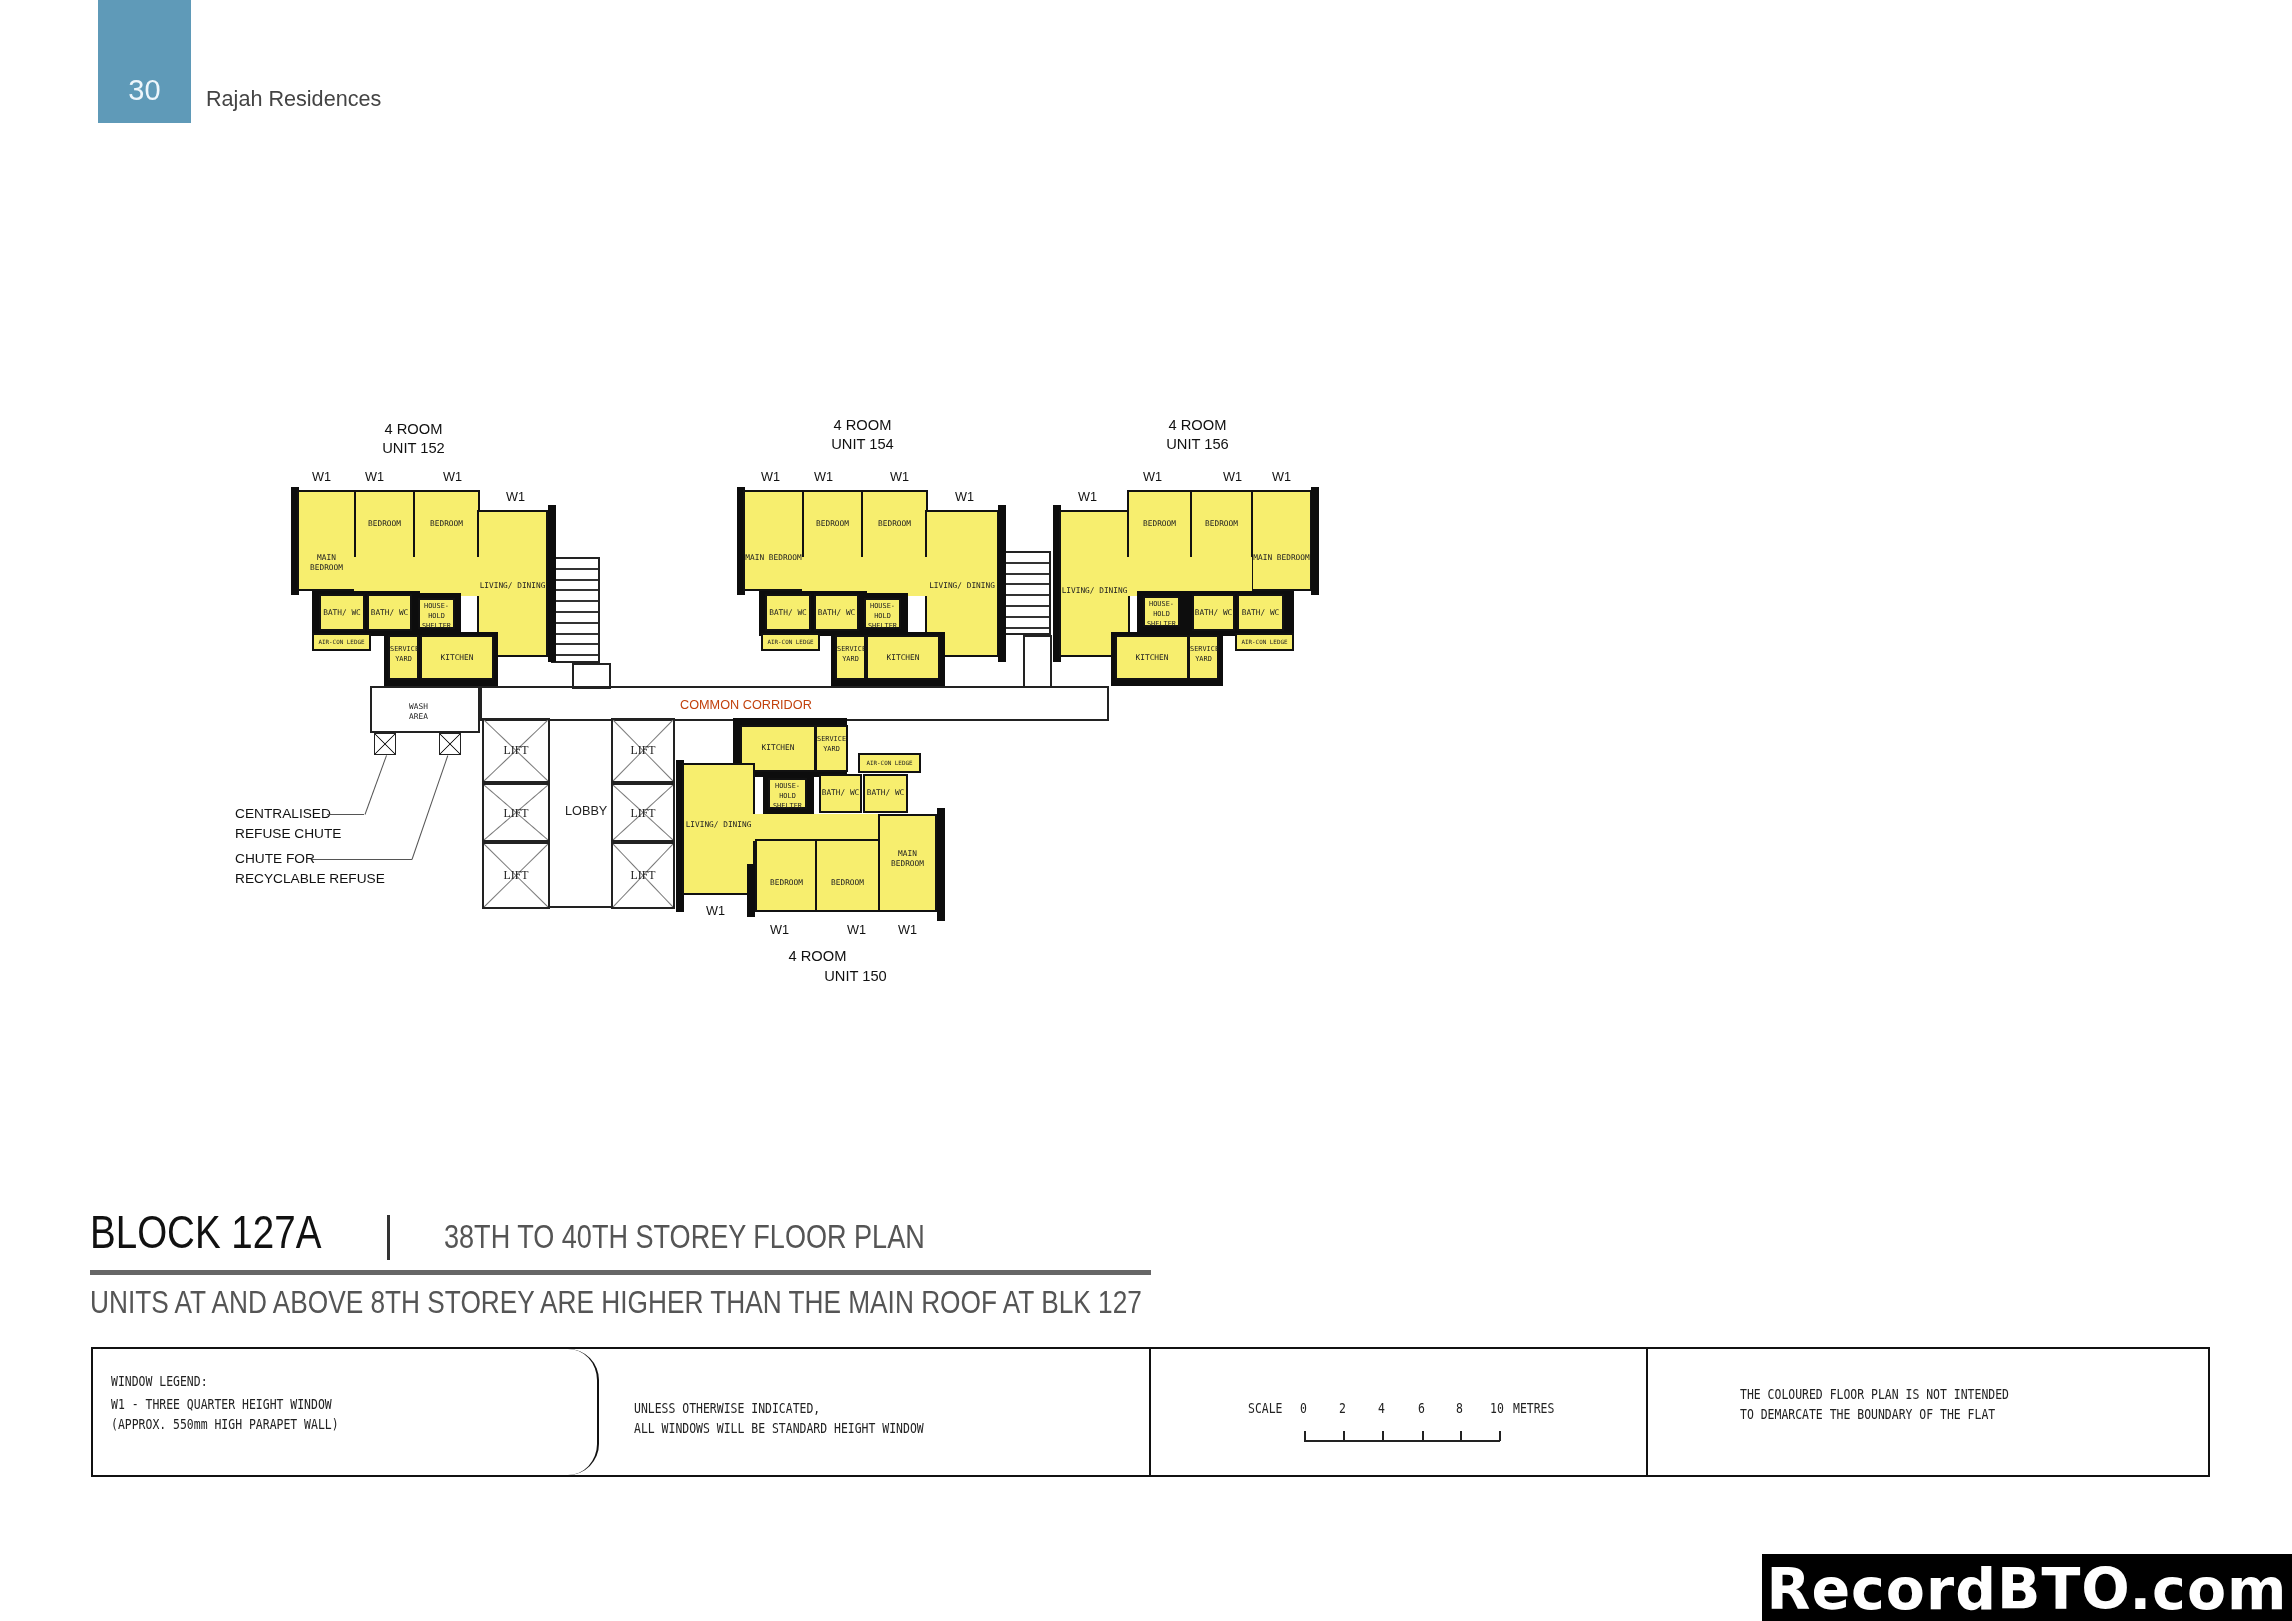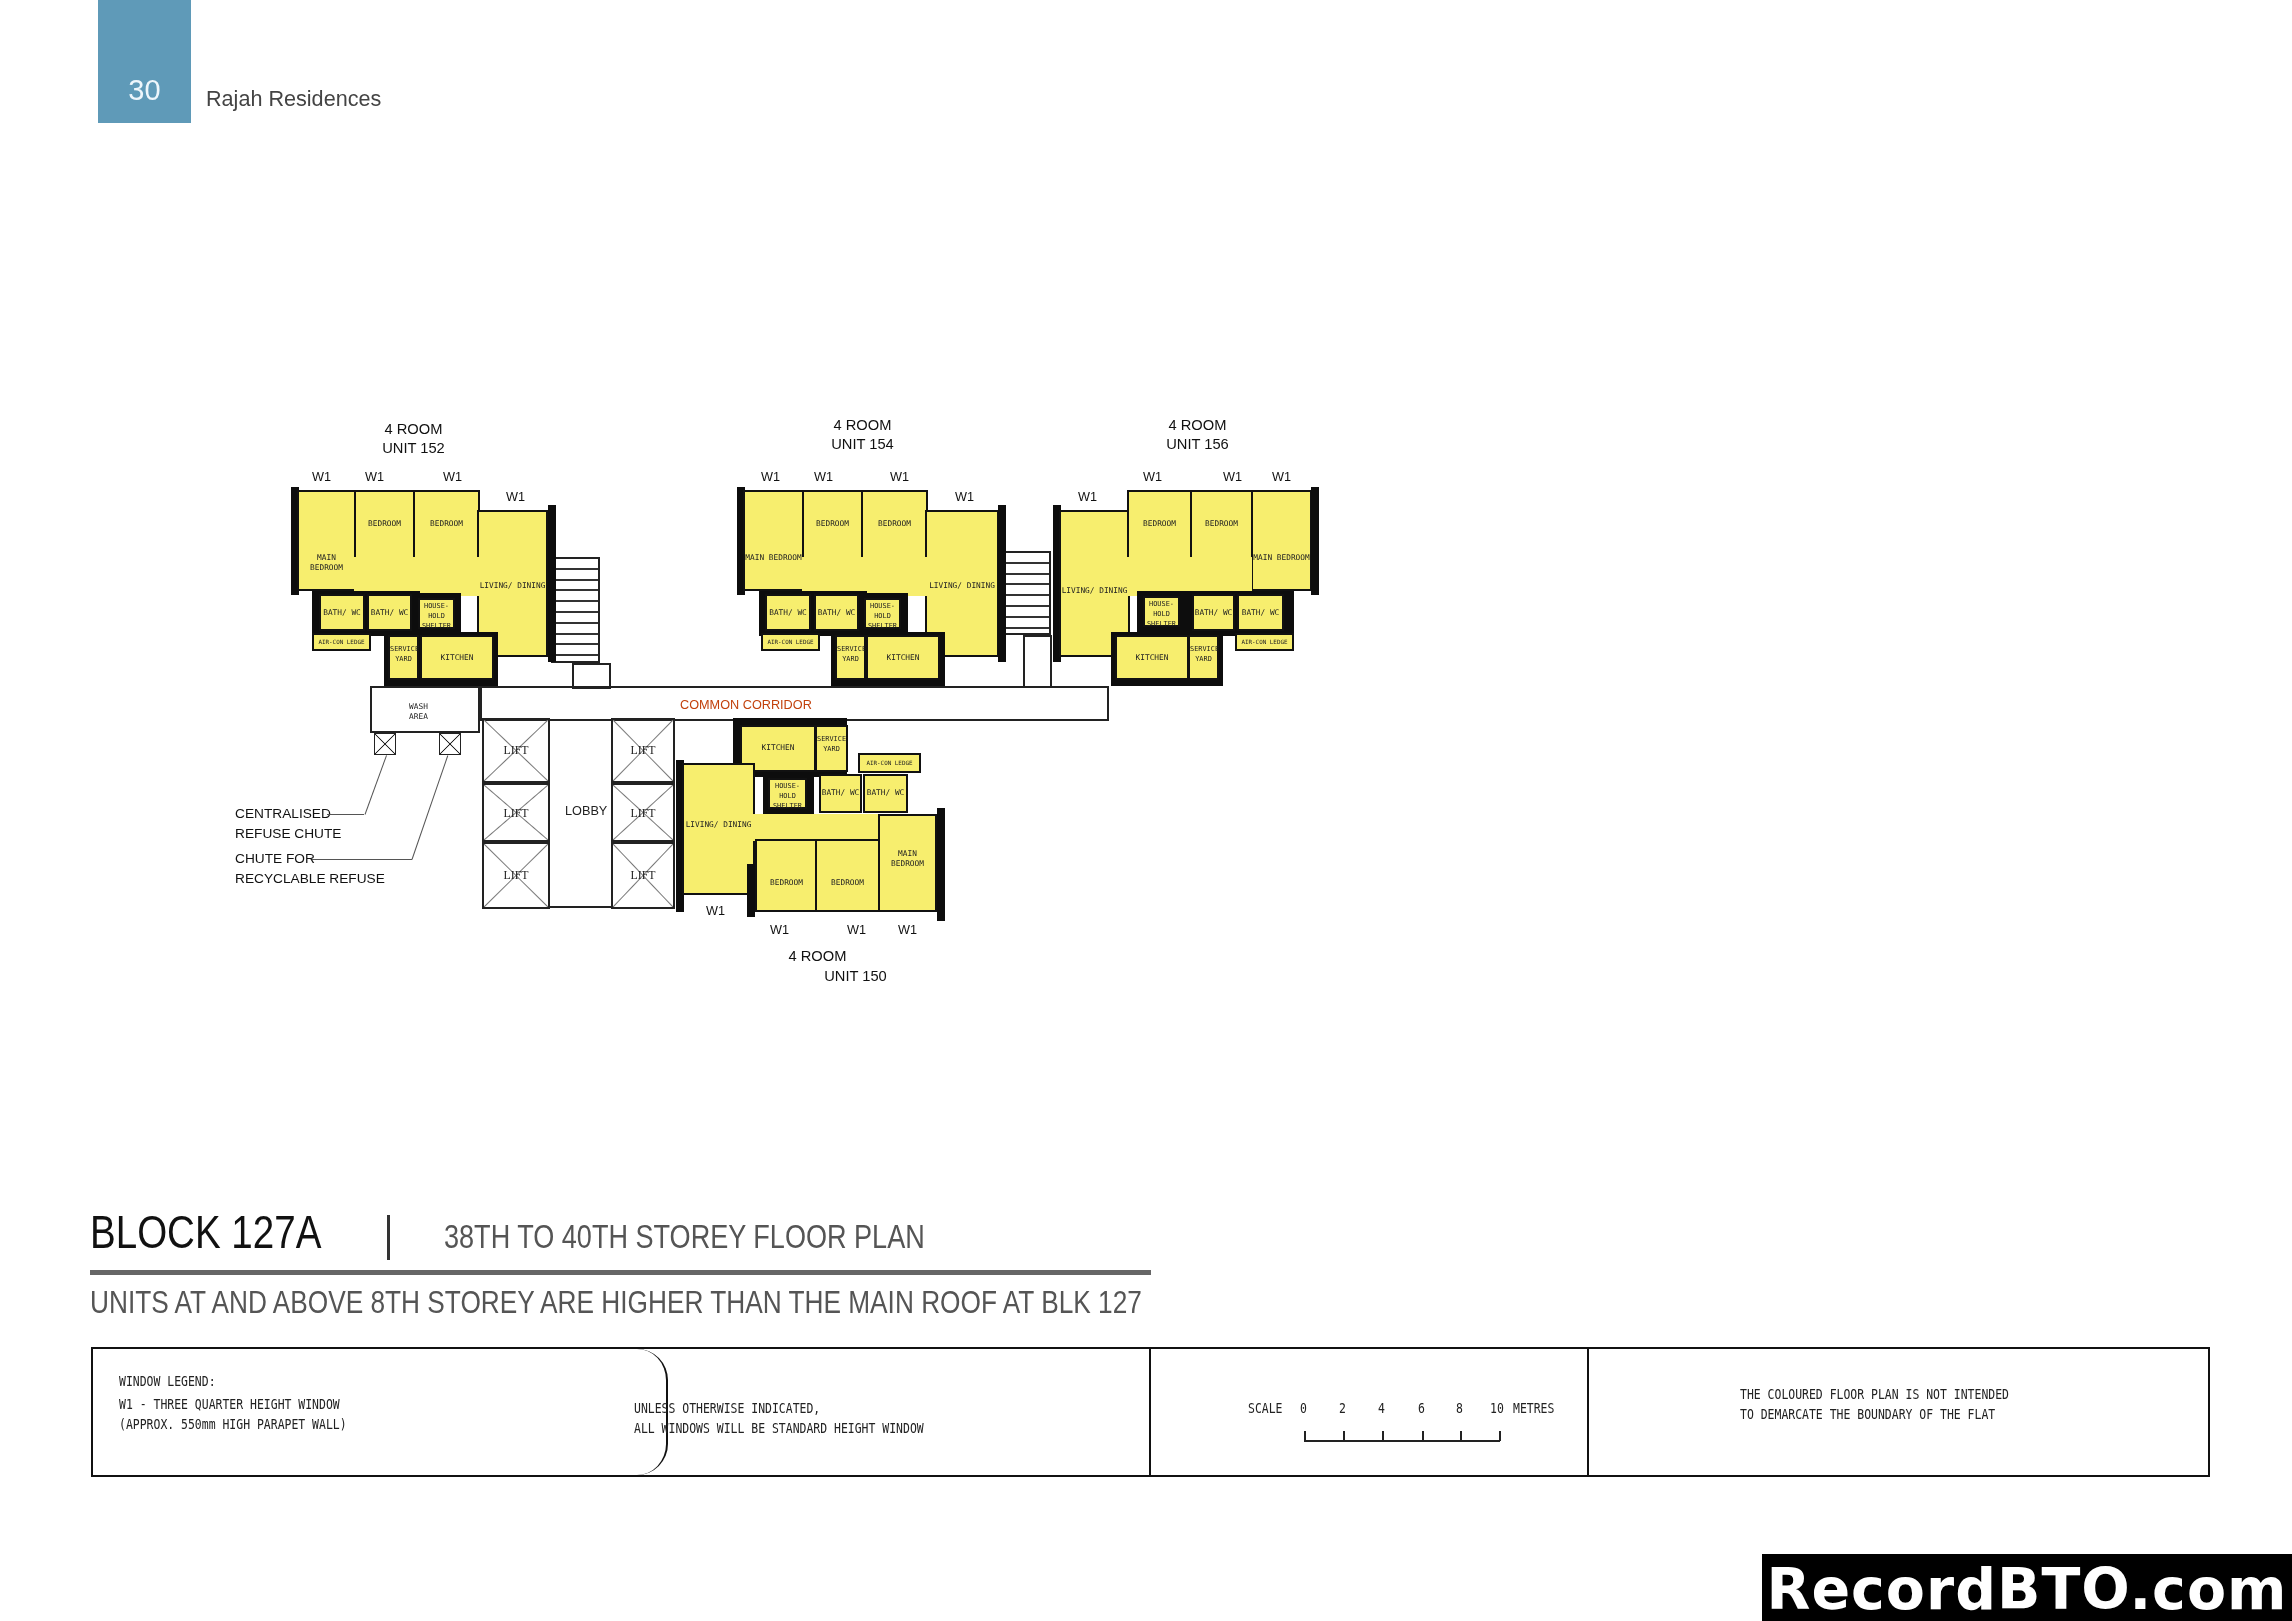--- a/index.html
+++ b/index.html
@@ -281,30 +281,30 @@
   </div>
 </div>
 
 <div class="abs blocktitle">BLOCK 127A</div>
 <div class="abs divider-bar"></div>
 <div class="abs floortitle">38TH TO 40TH STOREY FLOOR PLAN</div>
 <div class="abs rule"></div>
 <div class="abs subtitle">UNITS AT AND ABOVE 8TH STOREY ARE HIGHER THAN THE MAIN ROOF AT BLK 127</div>
 
 <div class="abs legendtable">
-  <div class="cell" style="left:8px;width:567px;border-radius:31px;">
+  <div class="cell" style="left:0;width:506px;border-radius:31px;">
     <div class="ctext" style="left:17.6px;top:21.6px;">WINDOW LEGEND:</div>
     <div class="ctext" style="left:17.6px;top:45px;">W1 - THREE QUARTER HEIGHT WINDOW</div>
     <div class="ctext" style="left:17.6px;top:65px;">(APPROX. 550mm HIGH PARAPET WALL)</div>
   </div>
   <div class="cell" style="left:529px;width:529px;">
     <div class="ctext" style="left:11.8px;top:49px;">UNLESS OTHERWISE INDICATED,</div>
     <div class="ctext" style="left:11.8px;top:69px;">ALL WINDOWS WILL BE STANDARD HEIGHT WINDOW</div>
   </div>
-  <div class="cell" style="left:1059px;width:437px;">
+  <div class="cell" style="left:1059px;width:496px;">
     <div class="ctext" style="left:96px;top:49px;">SCALE</div>
     <div class="scalebar" style="left:152px;top:91px;width:196px;"></div>
     <div class="scaletick" style="left:152px;top:82px;"></div>
     <div class="scaletick" style="left:191px;top:82px;"></div>
     <div class="scaletick" style="left:230px;top:82px;"></div>
     <div class="scaletick" style="left:270px;top:82px;"></div>
     <div class="scaletick" style="left:308px;top:82px;"></div>
     <div class="scaletick" style="left:347px;top:82px;"></div>
     <div class="ctext" style="left:148px;top:49px;">0</div>
     <div class="ctext" style="left:187px;top:49px;">2</div>

